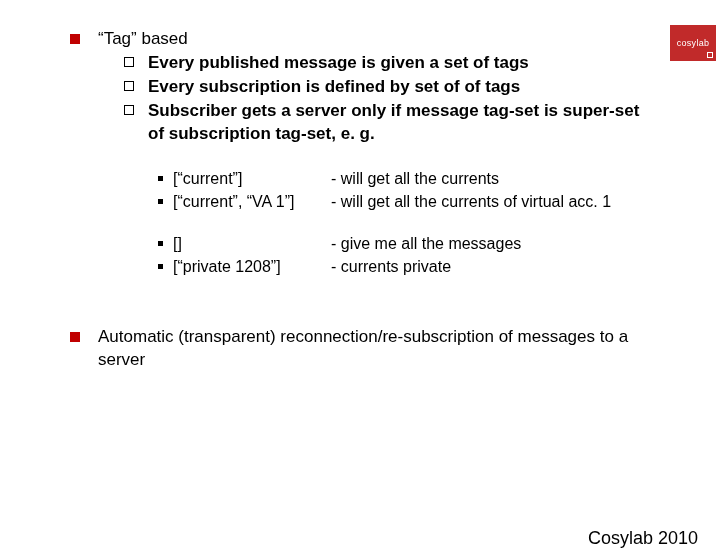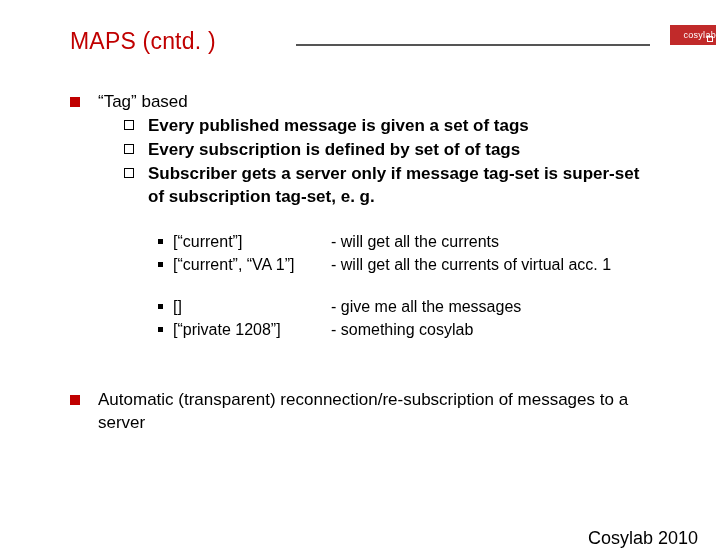--- a/index.html
+++ b/index.html
@@ -1,21 +1,21 @@
 <!DOCTYPE html>
 <html><head>
 <meta charset="utf-8">
 <style>
   * { box-sizing: border-box; margin: 0; padding: 0; }
   html, body { width: 720px; height: 553px; font-family: Arial, Helvetica, sans-serif; background: #fff; color: #000; }
   .slide { position: relative; width: 720px; height: 553px; padding: 28px 70px 0 70px; }
   .title-row { display: flex; align-items: center; margin-bottom: 36px; }
   .title { color: #c00000; font-size: 23px; font-weight: 400; letter-spacing: 0.2px; white-space: nowrap; }
   .title-line { flex: 1; height: 0; border-bottom: 2px solid #555; margin-left: 80px; margin-top: 6px; }
-  .logo { position: absolute; top: 25px; right: 4px; width: 46px; height: 20px; background: #c12a2a; color: #fff; font-size: 9px; display: flex; align-items: center; justify-content: flex-end; letter-spacing: 0.3px; }
+  .logo { position: absolute; top: 25px; right: 4px; width: 46px; height: 36px; background: #c12a2a; color: #fff; font-size: 9px; display: flex; align-items: center; justify-content: center; letter-spacing: 0.3px; }
   .logo-dot { position:absolute; right:3px; bottom:3px; width:6px; height:6px; border:1px solid #fff; }
   .content { font-size: 17px; line-height: 1.35; }
   .l1 { display: flex; margin-bottom: 2px; }
   .l1:not(:first-child){ margin-top: 28px; }
   .bul-sq { width: 10px; height: 10px; background: #c00000; flex: 0 0 10px; margin-top: 6px; margin-right: 18px; }
   .l1-body { flex: 1; }
   .l2 { display: flex; margin-left: 26px; margin-top: 1px; }
   .bul-open { width: 10px; height: 10px; border: 1.5px solid #000; flex: 0 0 10px; margin-top: 5px; margin-right: 14px; }
   .l2-body { flex: 1; font-weight: bold; }
   .examples { margin-left: 60px; margin-top: 22px; font-size: 16px; }
@@ -29,24 +29,20 @@
 </head>
 <body>
 
 <div class="slide">
 
   <div class="logo">
     <span>cosylab</span>
     <span class="logo-dot"></span>
   </div>
 
-  <div class="title-row">
-    <div class="title">MAPS (cntd. )</div>
-    <div class="title-line"></div>
-  </div>
 
   <div class="content">
 
     <div class="l1">
       <span class="bul-sq"></span>
       <div class="l1-body">
         <div>“Tag” based</div>
 
         <div class="l2">
           <span class="bul-open"></span>
@@ -76,21 +72,21 @@
           </div>
           <div class="ex-group">
             <div class="ex-row">
               <span class="bul-dot"></span>
               <span class="ex-left">[]</span>
               <span class="ex-right">- give me all the messages</span>
             </div>
             <div class="ex-row">
               <span class="bul-dot"></span>
               <span class="ex-left">[“private 1208”]</span>
-              <span class="ex-right">- something cosylab</span>
+              <span class="ex-right">- currents private</span>
             </div>
           </div>
         </div>
       </div>
     </div>
 
     <div class="l1">
       <span class="bul-sq"></span>
       <div class="l1-body">Automatic (transparent) reconnection/re-subscription of messages to a server</div>
     </div>

